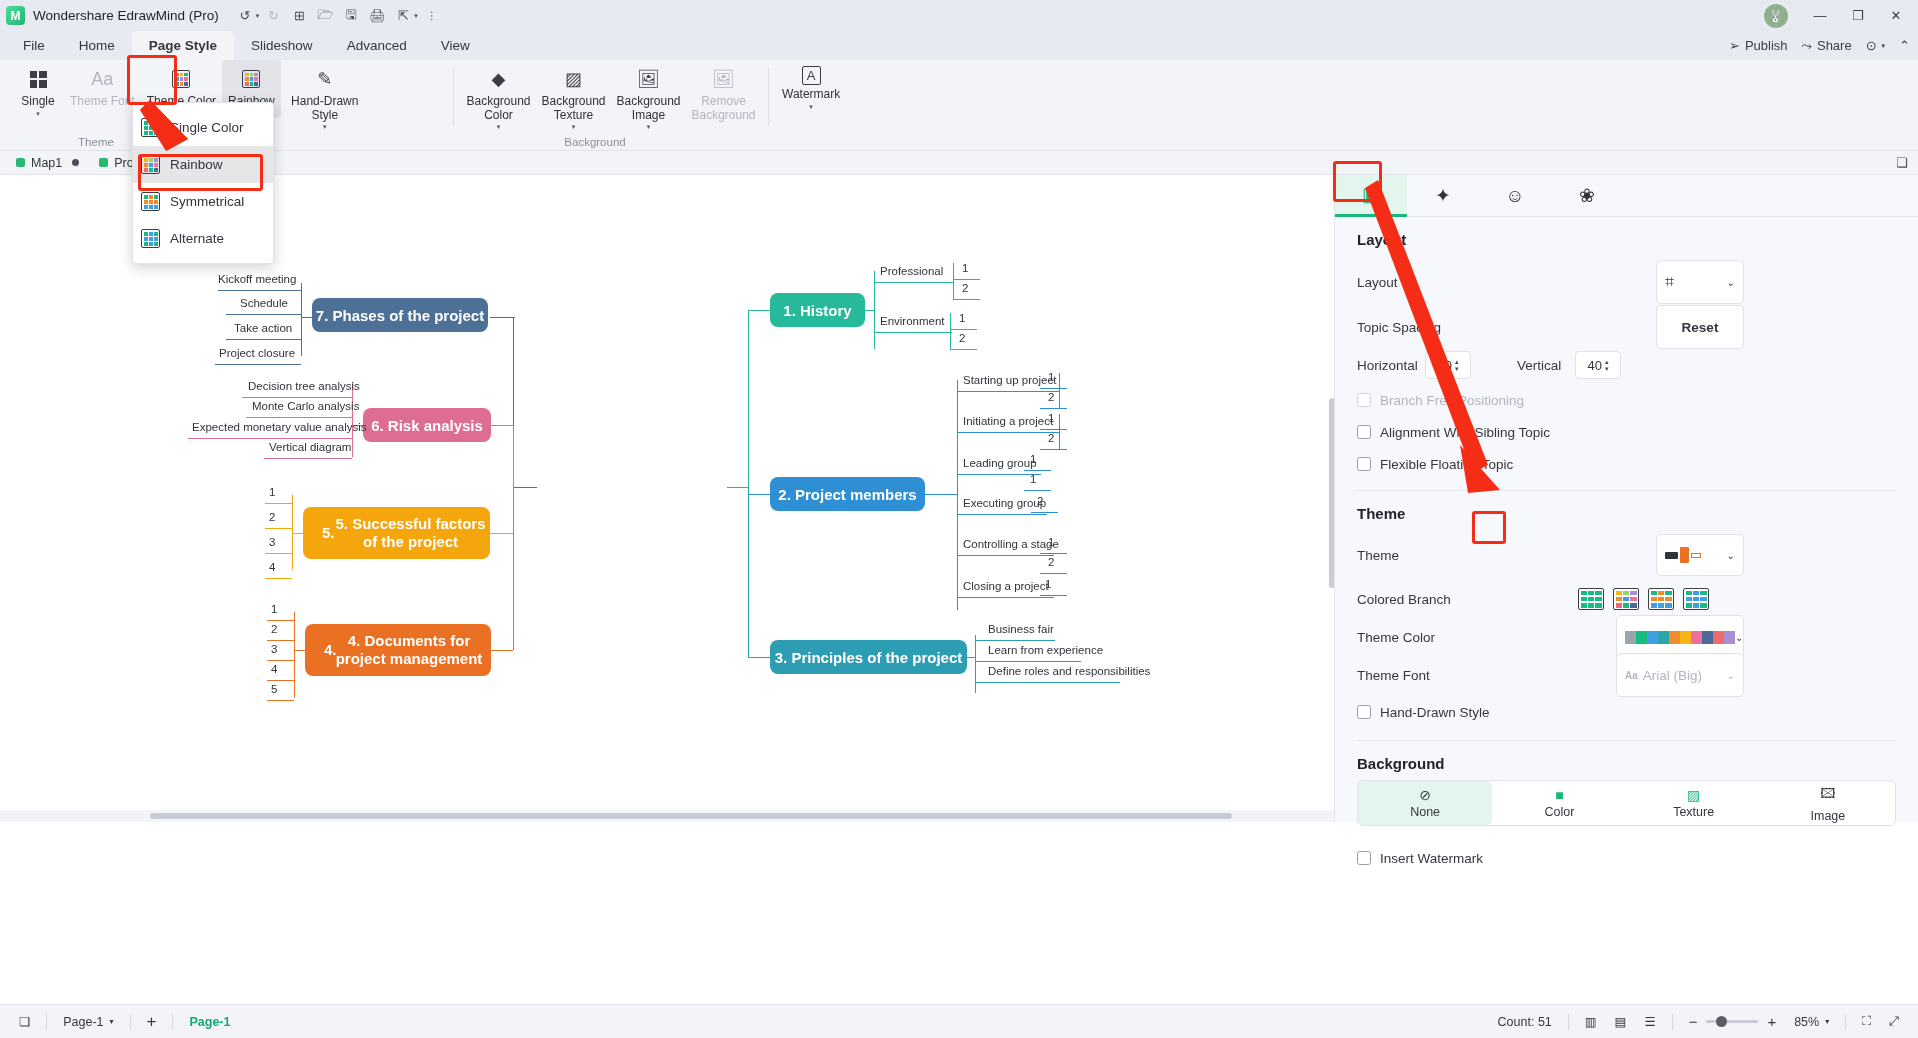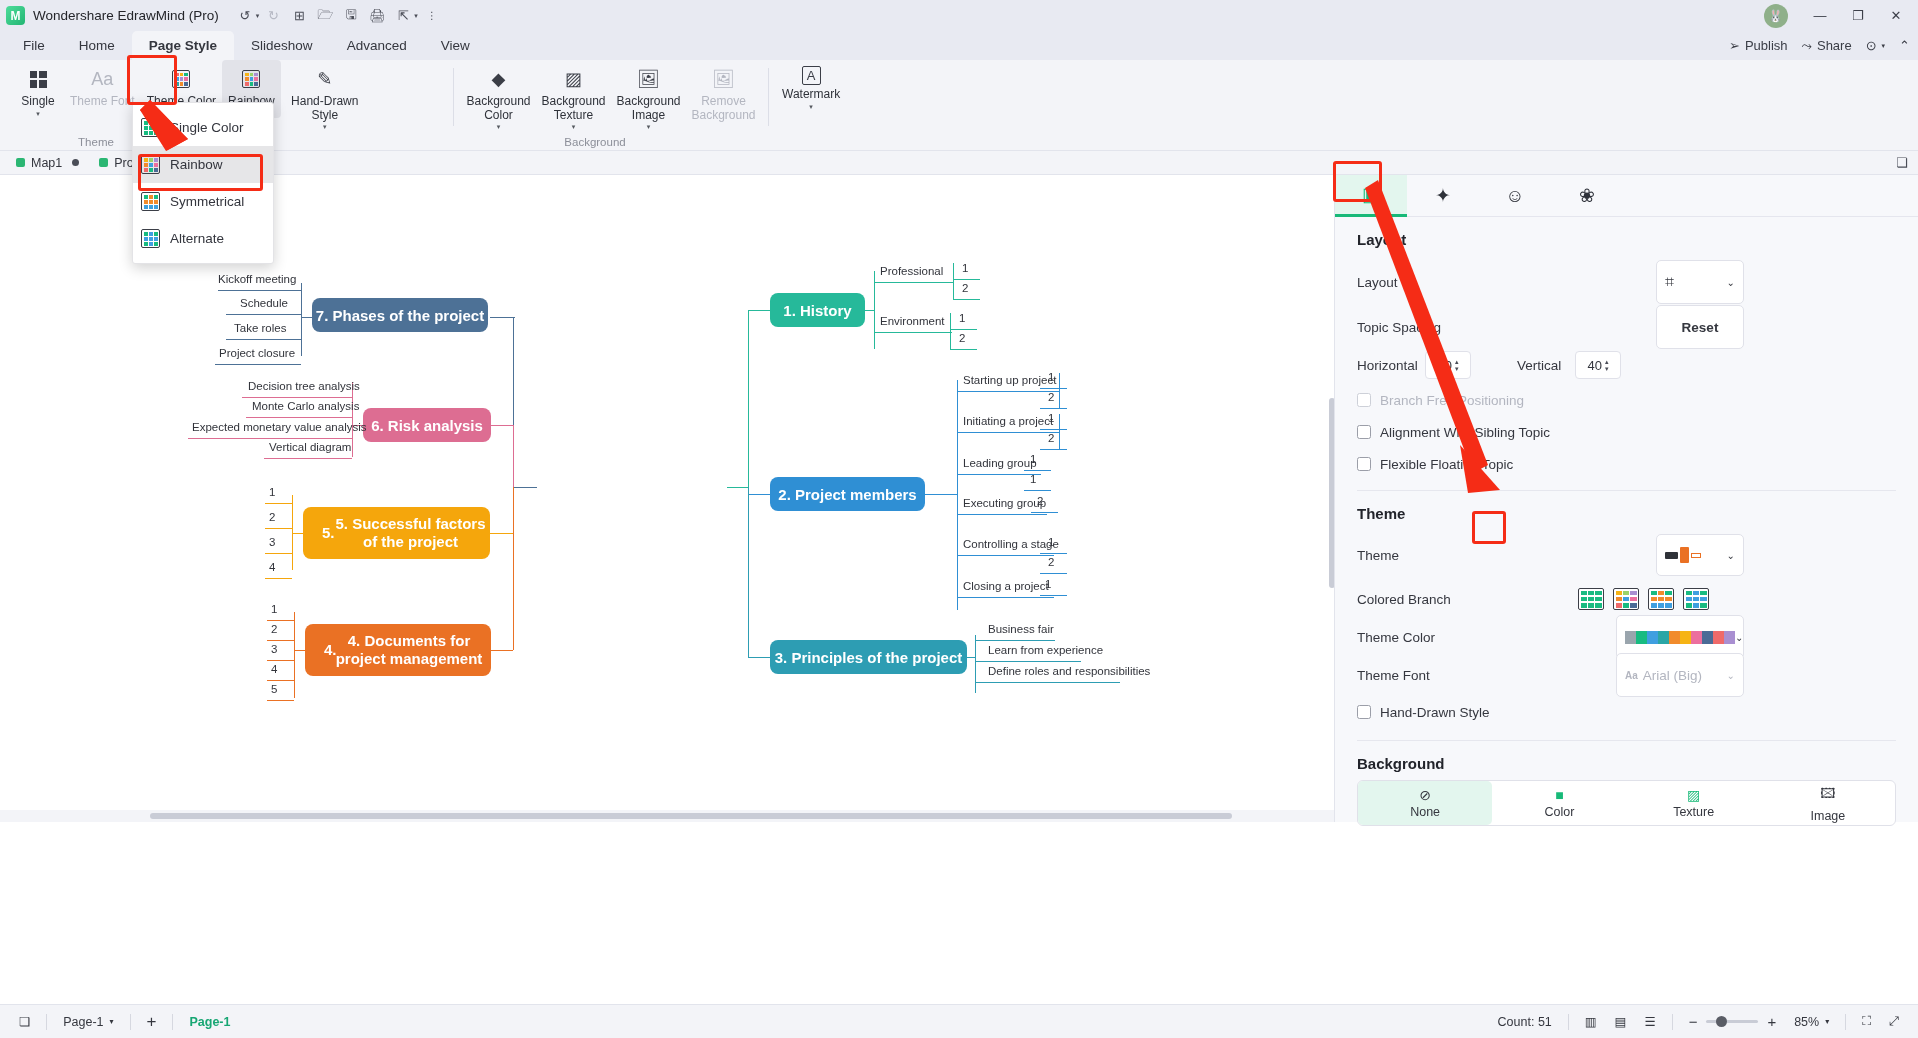--- a/index.html
+++ b/index.html
@@ -284,21 +284,21 @@
 
   <div class="leaf" style="left:218px; top:98px;">
     <span>Kickoff meeting</span></div>
   <div class="hbar" style="left:218px;top:115px;width:83px;background:#4d7196;"></div>
 
   <div class="leaf" style="left:240px; top:122px;">
     <span>Schedule</span></div>
   <div class="hbar" style="left:226px;top:139px;width:75px;background:#4d7196;"></div>
 
   <div class="leaf" style="left:234px; top:147px;">
-    <span>Take roles</span></div>
+    <span>Take action</span></div>
   <div class="hbar" style="left:226px;top:164px;width:75px;background:#4d7196;"></div>
 
   <div class="leaf" style="left:219px; top:172px;">
     <span>Project closure</span></div>
   <div class="hbar" style="left:215px;top:189px;width:86px;background:#4d7196;"></div>
 
   <div class="node" style="left:363px; top:233px; width:128px; height:34px; background:#dd6d92;">
     <span>6. Risk analysis</span>
   </div>
   <div class="hbar" style="left:491px; top:250px; width:22px; background:#dd6d92;"></div>
@@ -666,20 +666,24 @@
       <div class="bgopt">
         <span style="font-size:14px;color:#17b978;">▨</span>
         <span>Texture</span>
       </div>
       <div class="bgopt">
         <span style="font-size:14px;">🖾</span>
         <span>Image</span>
       </div>
     </div>
 
+    <div class="chk" style="margin-top:16px;">
+      <span class="cbox"></span>
+      <span>Insert Watermark</span>
+    </div>
   </div>
 </div>
 
 <div class="dropdown">
   <div class="ditem">
     <span class="dico">
       <i style="background:#18bb81"></i>
         <i style="background:#18bb81"></i>
         <i style="background:#18bb81"></i>
       <i style="background:#18bb81"></i>

